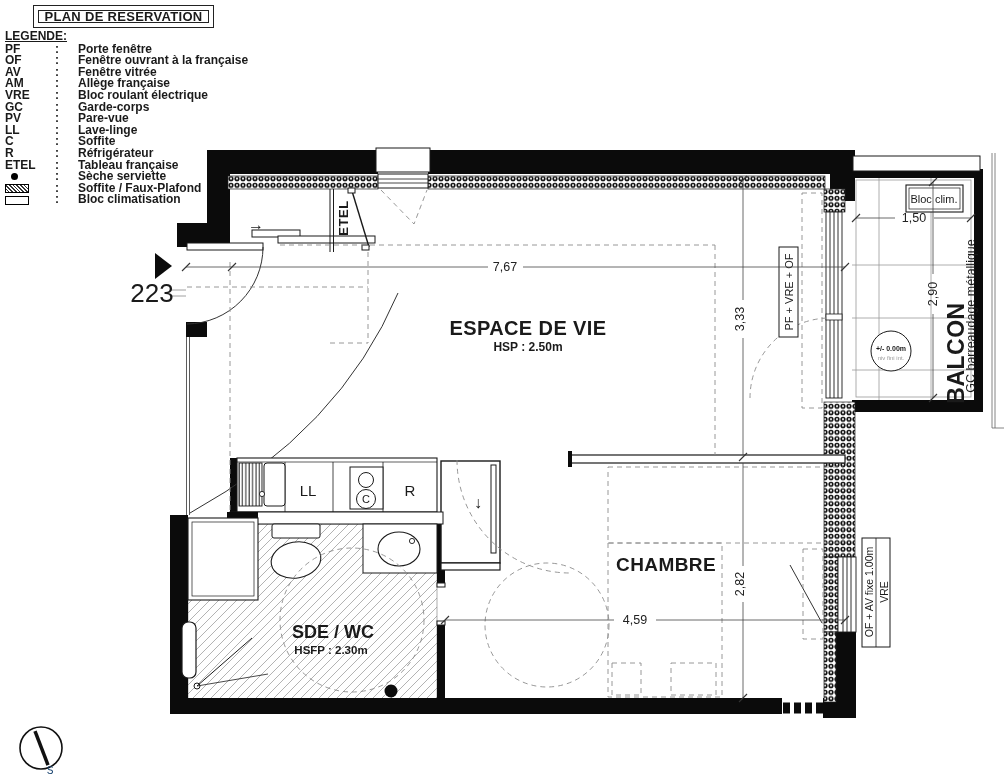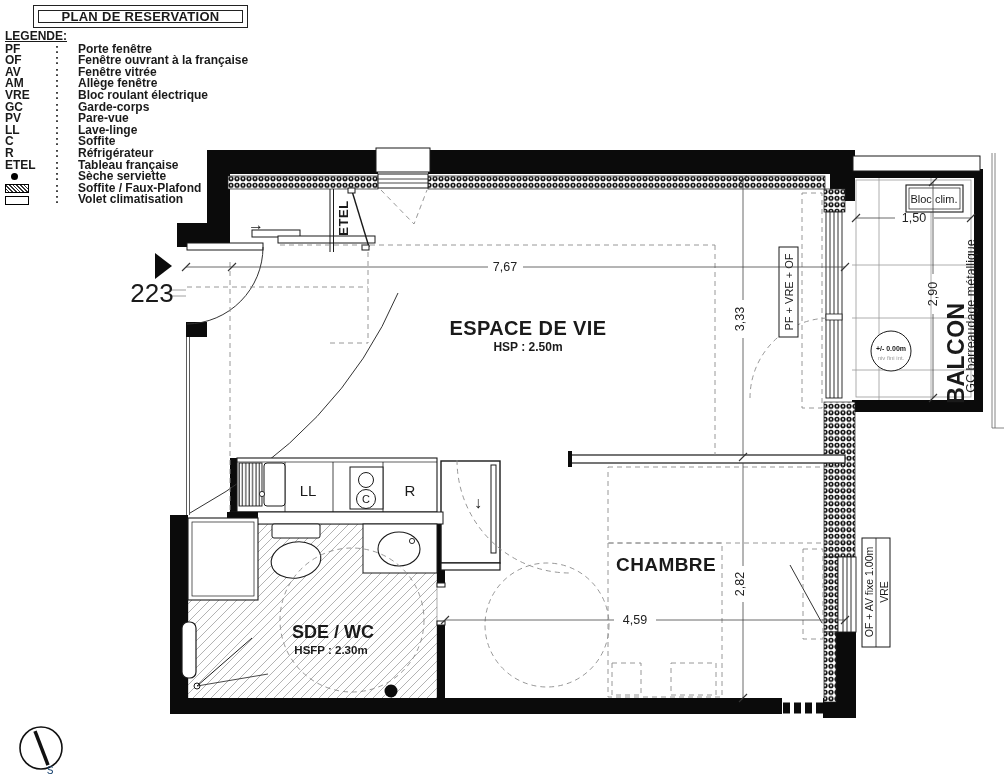--- a/index.html
+++ b/index.html
@@ -2,21 +2,21 @@
 <html><head>
 <meta charset="utf-8">
 <style>
   html,body{margin:0;padding:0;}
   body{
     width:1005px;height:776px;position:relative;overflow:hidden;
     background:#fff;font-family:"Liberation Sans",sans-serif;color:#1a1a1a;
   }
   
   .titlebox{
-    position:absolute;left:33px;top:5px;width:215px;height:23px;
+    position:absolute;left:33px;top:5px;width:181px;height:23px;
     border:1.6px solid #222;background:#fff;box-sizing:border-box;padding:4px;
   }
   .titlebox .inner{
     width:100%;height:100%;border:1px solid #222;box-sizing:border-box;
     display:flex;align-items:center;justify-content:center;
     font-size:13px;font-weight:bold;letter-spacing:.3px;white-space:nowrap;
   }
   
   .legend{position:absolute;left:5px;top:31px;width:240px;font-size:12px;font-weight:bold;line-height:11.6px;}
   .legend .lhead{text-decoration:underline;margin-bottom:1px;}
@@ -73,21 +73,21 @@
       <span class="ldesc">Fenêtre ouvrant à la française</span>
     </div>
   <div class="lrow">
       <span class="labbr">AV</span>
       <span class="lsep">:</span>
       <span class="ldesc">Fenêtre vitrée</span>
     </div>
   <div class="lrow">
       <span class="labbr">AM</span>
       <span class="lsep">:</span>
-      <span class="ldesc">Allège fenêtre</span>
+      <span class="ldesc">Allège française</span>
     </div>
   <div class="lrow">
       <span class="labbr">VRE</span>
       <span class="lsep">:</span>
       <span class="ldesc">Bloc roulant électrique</span>
     </div>
   <div class="lrow">
       <span class="labbr">GC</span>
       <span class="lsep">:</span>
       <span class="ldesc">Garde-corps</span>
@@ -123,21 +123,21 @@
       <span class="ldesc">Sèche serviette</span>
     </div>
   <div class="lrow">
       <span class="labbr"><span class="sw hatch"></span></span>
       <span class="lsep">:</span>
       <span class="ldesc">Soffite / Faux-Plafond</span>
     </div>
   <div class="lrow">
       <span class="labbr"><span class="sw box"></span></span>
       <span class="lsep">:</span>
-      <span class="ldesc">Volet climatisation</span>
+      <span class="ldesc">Bloc climatisation</span>
     </div>
 </div>
 
 <svg width="1005" height="776" viewBox="0 0 1005 776">
   <defs>
     <pattern id="chk" width="6" height="6.5" patternUnits="userSpaceOnUse">
       <rect width="6" height="6.5" fill="#fff"></rect>
       <circle cx="3" cy="3.2" r="2.6" fill="#111"></circle>
       <circle cx="3" cy="3.2" r="1.05" fill="#fff"></circle>
     </pattern>

